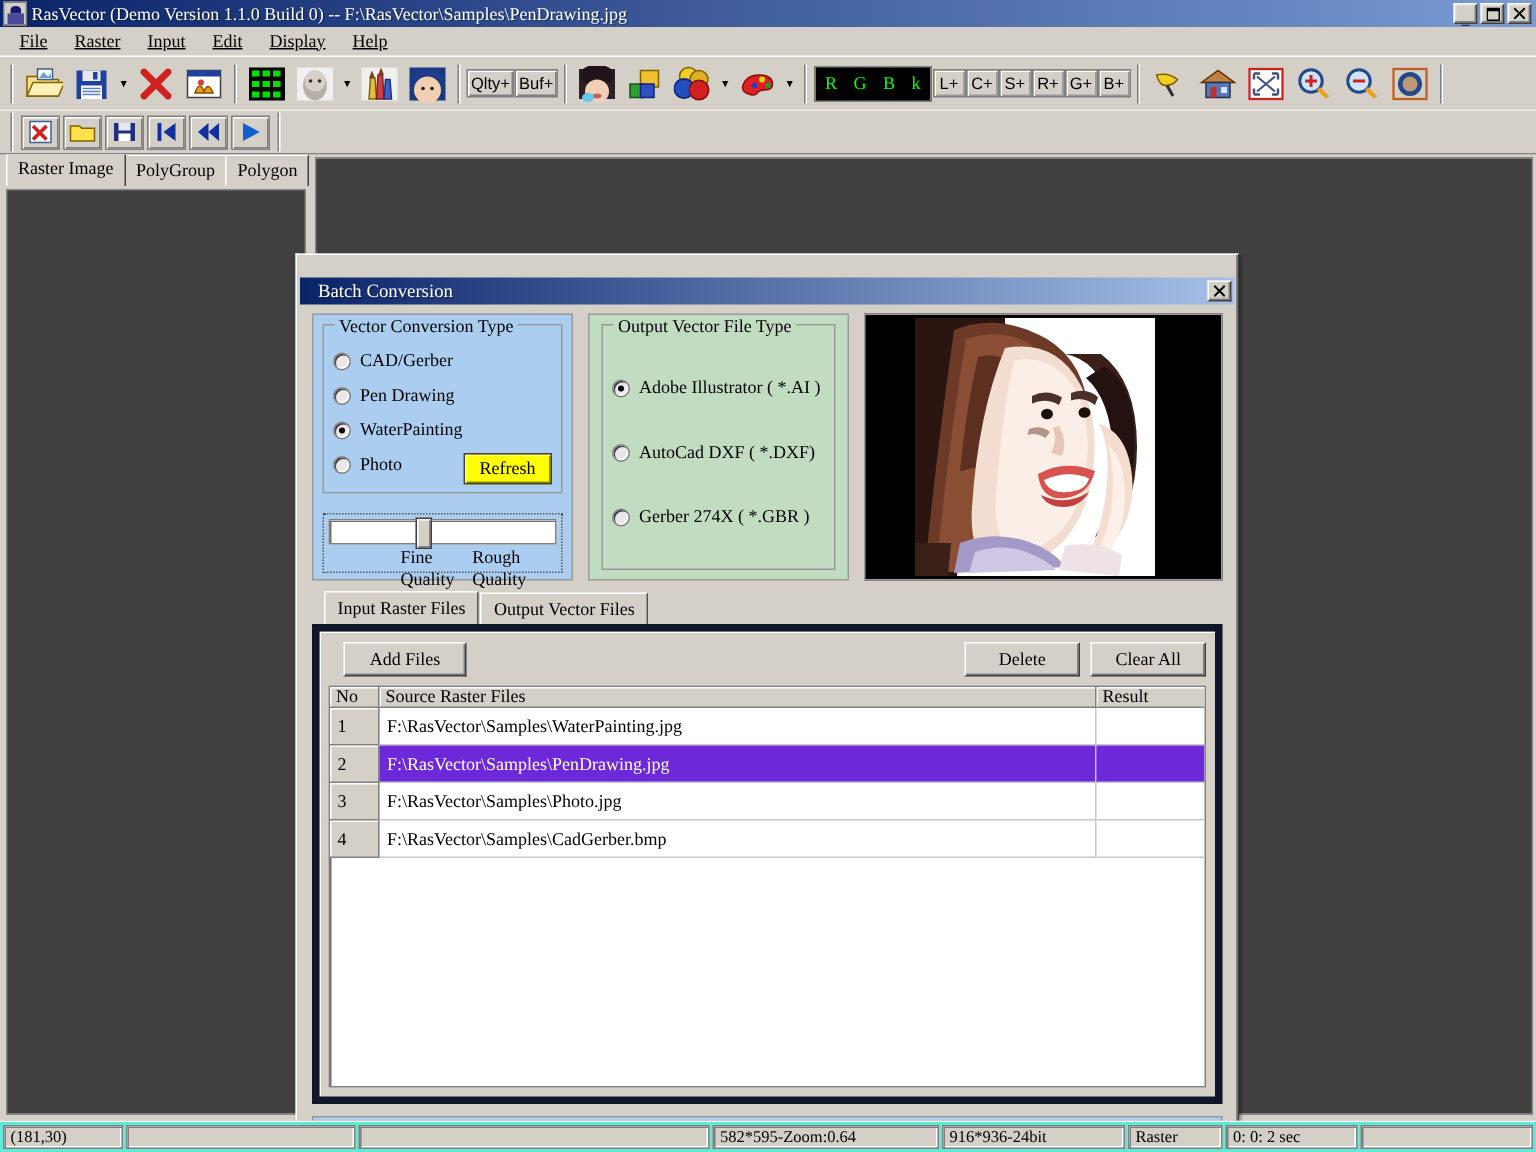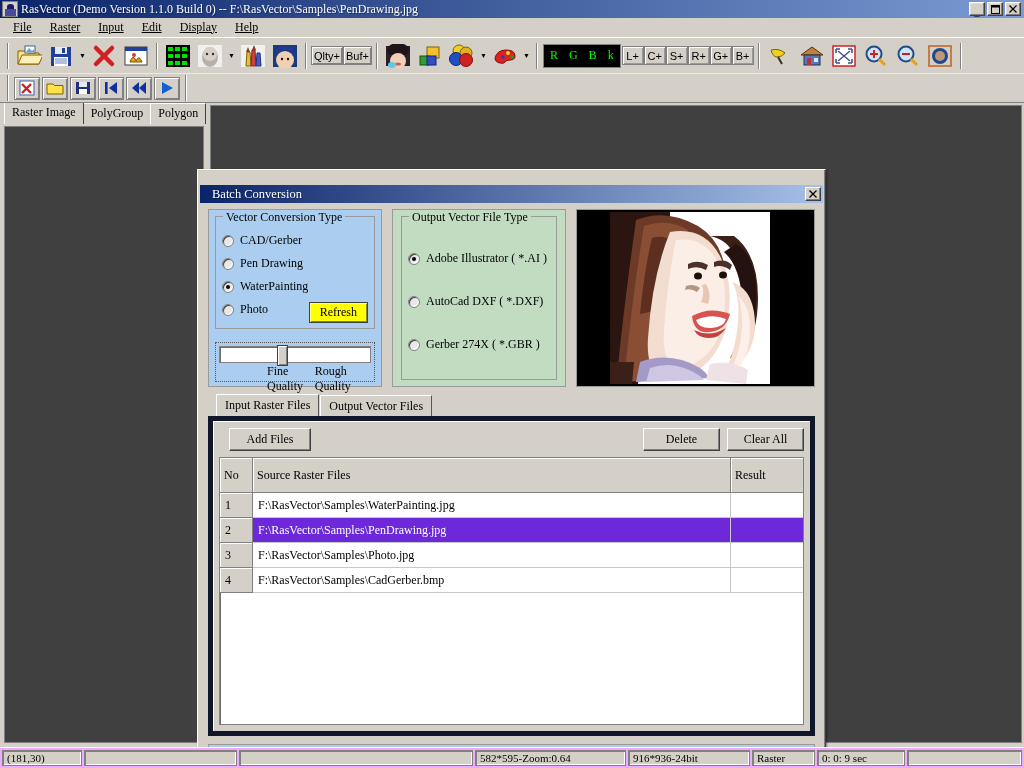--- a/index.html
+++ b/index.html
@@ -192,21 +192,21 @@
   #demo-badge {
     position: absolute; left: 148px; bottom: 0px;
     background: #000; color: #fff;
     font-size: 17px; font-family: "Liberation Sans", sans-serif;
     padding: 1px 4px 0 4px; white-space: nowrap;
   }
 
   
   #status-bar {
     height: 21px; flex: none;
-    background: #f0abfc;
+    background: #5eead4;
     border-top: 1px solid #fff;
     display: flex; align-items: stretch;
     padding: 2px 2px;
     gap: 2px;
   }
   .sb-cell {
     border: 1px solid #808080;
     box-shadow: inset 1px 1px 0 #808080, inset -1px -1px 0 #fff;
     background: #d4d0c8;
     display: flex; align-items: center;
@@ -380,21 +380,21 @@
   #delete-btn { width: 77px; }
   #clear-all-btn { width: 77px; margin-left: 7px; }
 
   #grid {
     position: absolute; left: 6px; right: 6px; top: 36px; bottom: 6px;
     background: #fff;
     border: 1px solid #808080;
     box-shadow: inset 1px 1px 0 #707070;
     overflow: hidden;
   }
-  #grid-head { display: flex; height: 35px; background: #d4d0c8; }
+  #grid-head { display: flex; height: 14px; background: #d4d0c8; }
   .gh {
     border-right: 1px solid #808080;
     border-bottom: 1px solid #808080;
     box-shadow: inset 1px 1px 0 #fff;
     display: flex; align-items: center;
     padding-left: 4px;
     font-size: 12px; font-family: "Liberation Serif", serif;
     background: #d4d0c8;
   }
   .gh.c0 { width: 33px; }
@@ -868,17 +868,17 @@
     </div>
   </div>
 
   <div id="status-bar">
     <div class="sb-cell" style="width:80px;">(181,30)</div>
     <div class="sb-cell" style="width:153px;"></div>
     <div class="sb-cell" style="width:234px;"></div>
     <div class="sb-cell" style="width:151px;">582*595-Zoom:0.64</div>
     <div class="sb-cell" style="width:122px;">916*936-24bit</div>
     <div class="sb-cell" style="width:63px;">Raster</div>
-    <div class="sb-cell" style="width:88px;">0: 0: 9 sec</div>
+    <div class="sb-cell" style="width:88px;">0: 0: 2 sec</div>
     <div class="sb-cell" style="flex:1;"></div>
   </div>
 
 </div>
 
 </body></html>

